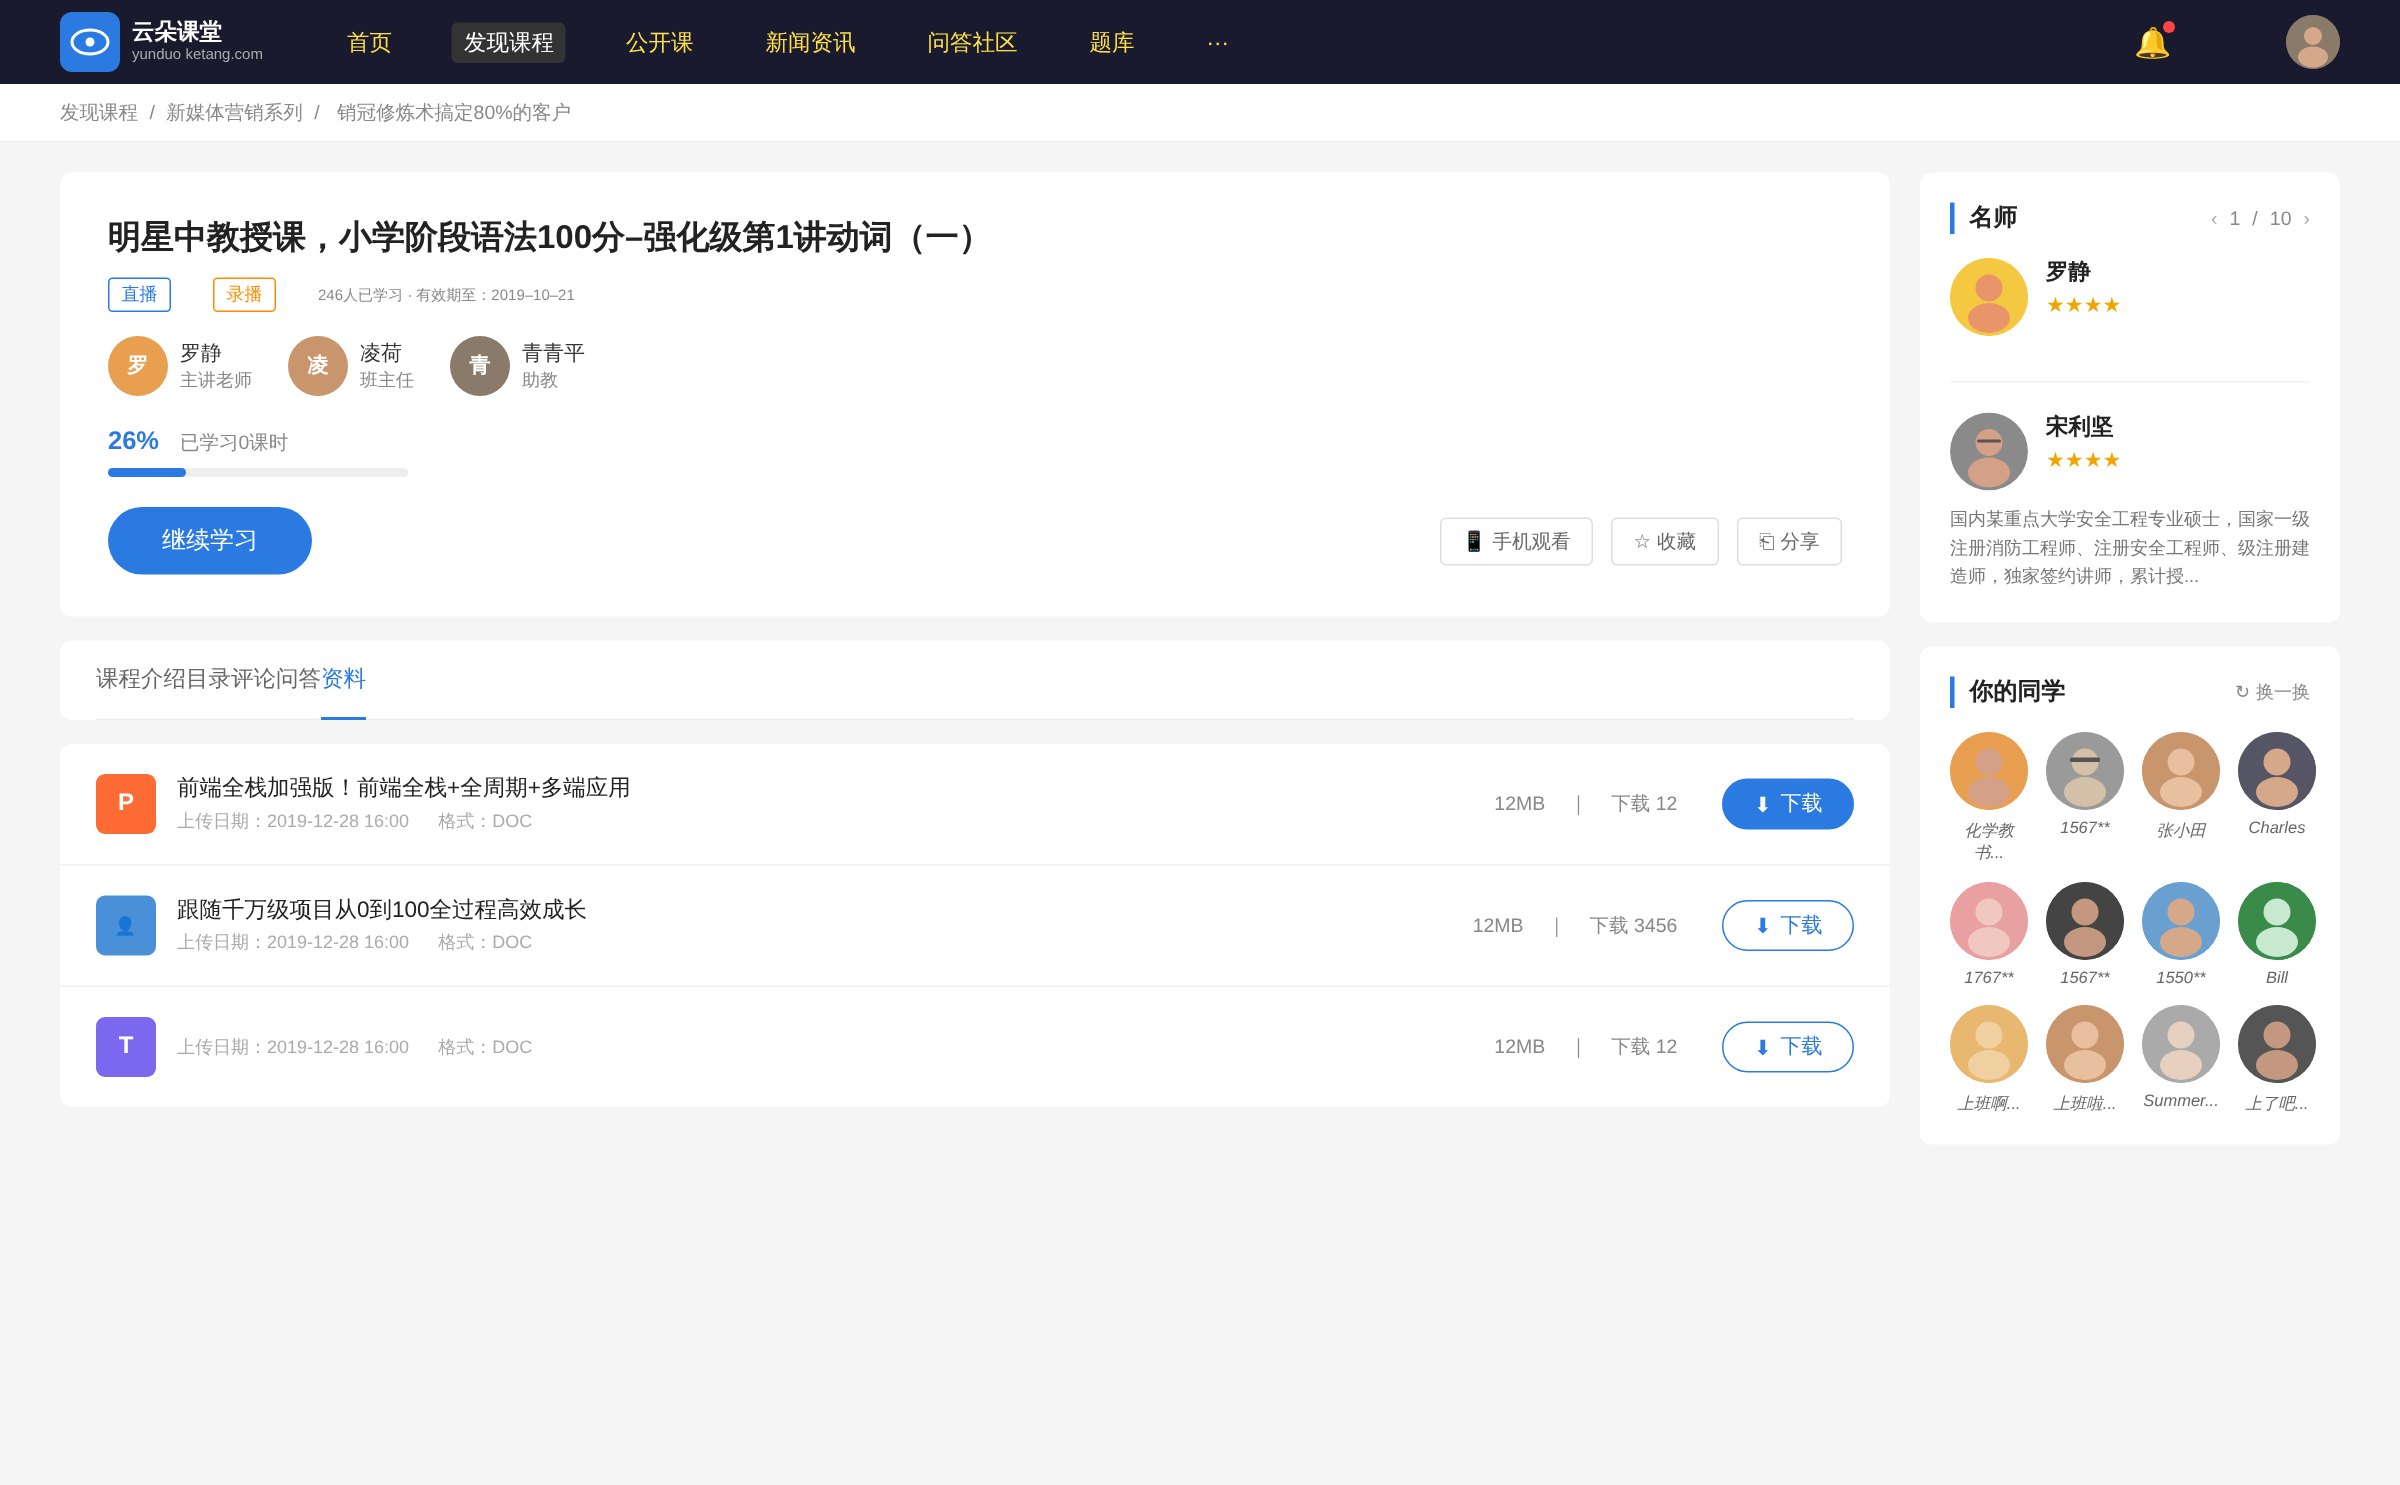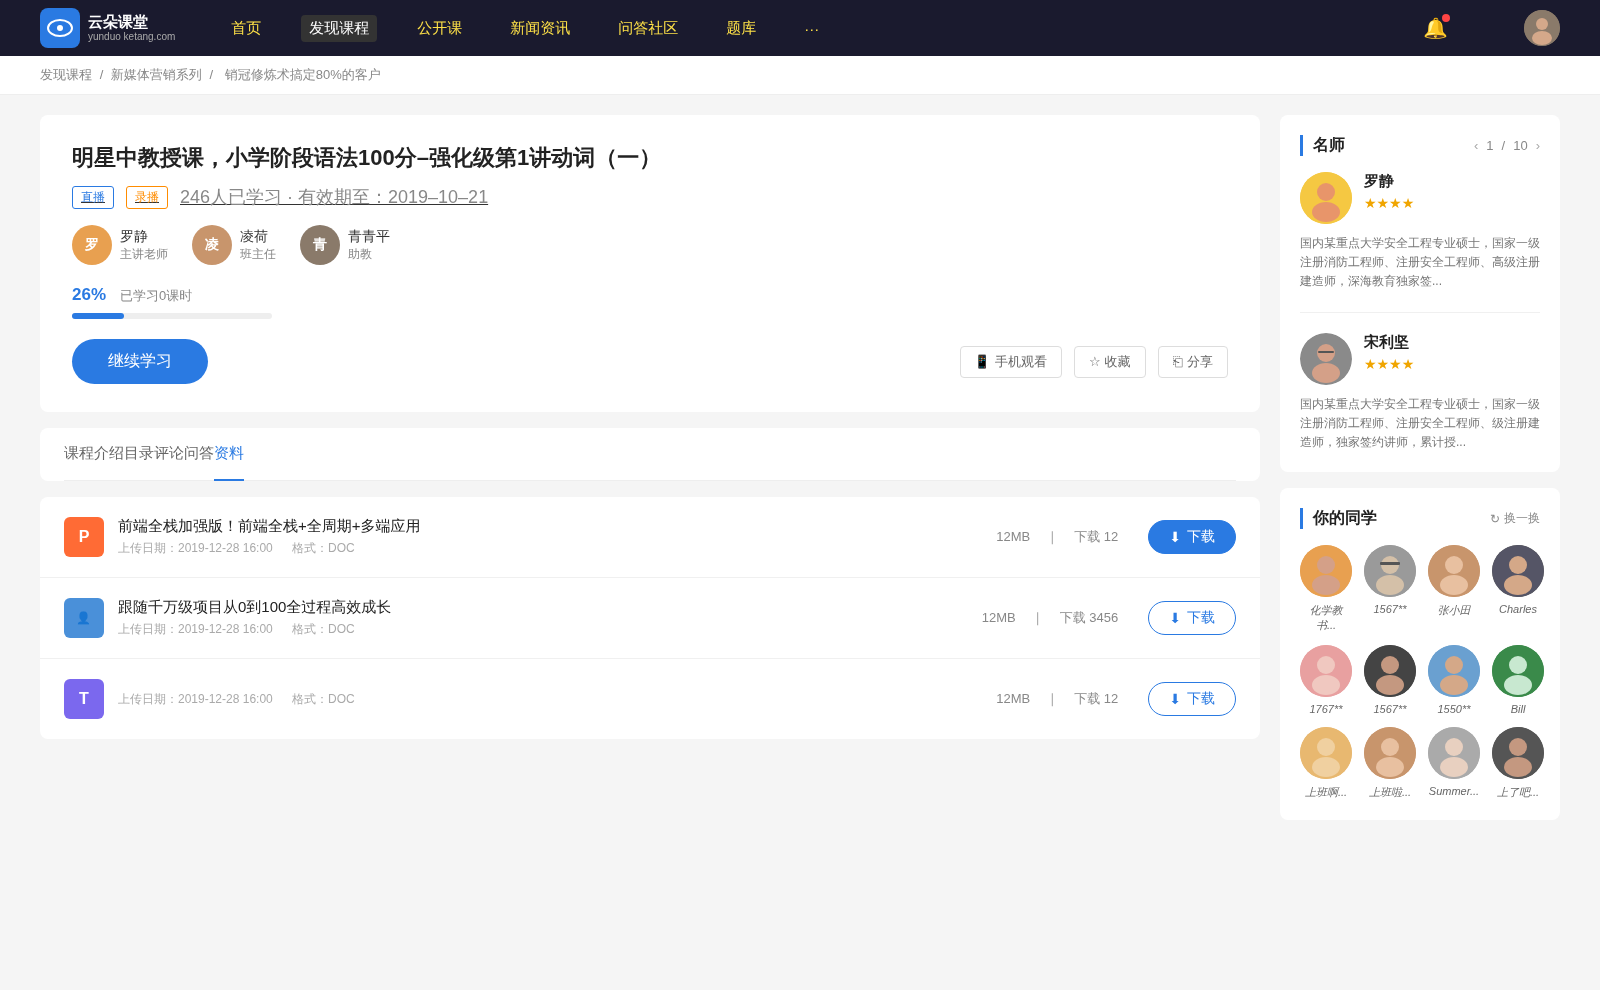--- a/index.html
+++ b/index.html
@@ -24,25 +24,25 @@
 
     
     .main-layout { display: flex; gap: 20px; padding: 20px 40px; max-width: 1600px; }
 
     
     .left-content { flex: 1; }
 
     
     .course-header-card { background: white; border-radius: 8px; padding: 28px 32px; margin-bottom: 16px; }
     .course-title { font-size: 22px; font-weight: 600; color: #222; margin-bottom: 12px; }
-    .course-meta { display: flex; align-items: center; gap: 12px; margin-bottom: 16px; text-decoration: underline; }
+    .course-meta { display: flex; align-items: center; gap: 28px; margin-bottom: 16px; }
     .badge { padding: 2px 8px; border-radius: 3px; font-size: 12px; border: 1px solid; }
     .badge-live { color: #2a7ae2; border-color: #2a7ae2; }
     .badge-record { color: #ff8c00; border-color: #ff8c00; }
-    .course-stats { color: #888; font-size: 18px; }
+    .course-stats { color: #888; font-size: 10px; }
     .teachers { display: flex; align-items: center; gap: 24px; margin-bottom: 20px; }
     .teacher-item { display: flex; align-items: center; gap: 8px; }
     .teacher-avatar { width: 40px; height: 40px; border-radius: 50%; overflow: hidden; background: #ddd; display: flex; align-items: center; justify-content: center; font-size: 14px; color: white; font-weight: bold; }
     .teacher-info .name { font-size: 14px; color: #333; }
     .teacher-info .role { font-size: 12px; color: #888; }
     .progress-section { margin-bottom: 20px; }
     .progress-pct { font-size: 17px; font-weight: 600; color: #2a7ae2; display: inline-block; margin-right: 10px; }
     .progress-label { font-size: 13px; color: #888; }
     .progress-bar-bg { height: 6px; background: #eee; border-radius: 3px; margin-top: 8px; width: 200px; }
     .progress-bar-fill { height: 100%; background: #2a7ae2; border-radius: 3px; }
@@ -306,21 +306,20 @@
               <circle cx="26" cy="26" r="26" fill="#f5c842"></circle>
               <circle cx="26" cy="20" r="9" fill="#e8956a"></circle>
               <ellipse cx="26" cy="40" rx="14" ry="10" fill="#e8956a"></ellipse>
             </svg>
           </div>
           <div class="tp-info">
             <div class="tp-name">罗静</div>
             <div class="tp-stars">★★★★</div>
           </div>
         </div>
-        <div class="tp-desc">国内某重点大学安全工程专业硕士，国家一级注册消防工程师、注册安全工程师、高级注册建造师，深海教育独家签...</div>
       </div>
 
       <div class="teacher-profile">
         <div class="teacher-profile-top">
           <div class="tp-avatar">
             <svg width="52" height="52" viewBox="0 0 52 52">
               <circle cx="26" cy="26" r="26" fill="#8a8a8a"></circle>
               <circle cx="26" cy="20" r="9" fill="#d4a088"></circle>
               <ellipse cx="26" cy="40" rx="14" ry="10" fill="#d4a088"></ellipse>
               <rect x="18" y="18" width="16" height="2" rx="1" fill="#555"></rect>

